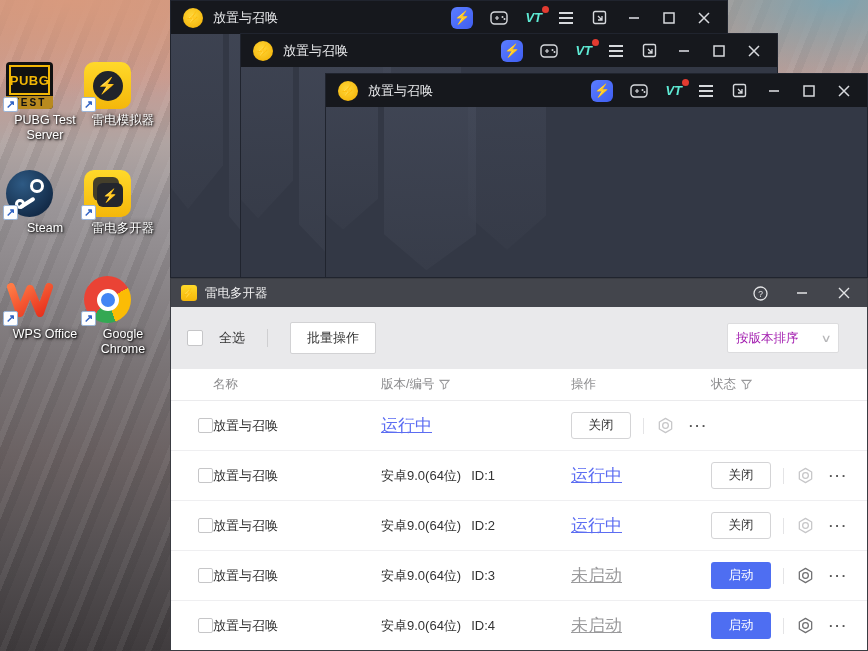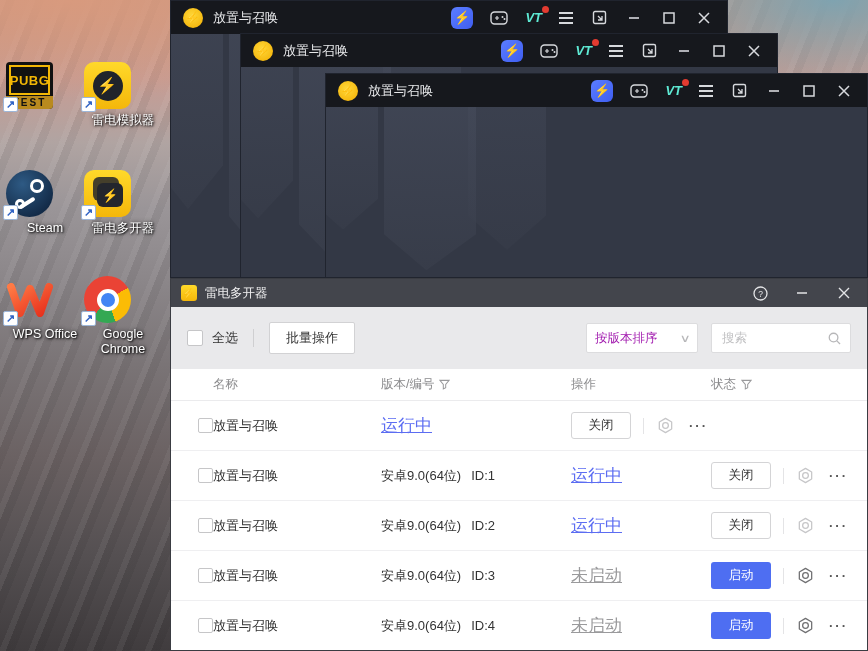--- a/index.html
+++ b/index.html
@@ -80,21 +80,21 @@
   
   .mo{position:absolute;left:170px;top:278px;width:698px;height:373px;background:#fff;display:flex;flex-direction:column;
     border:1px solid #3a3c42;}
   .mo-bar{height:28px;background:#43454c;display:flex;align-items:center;justify-content:space-between;padding:0 14px 0 10px;}
   .mo-left{display:flex;align-items:center;gap:8px;}
   .mo-logo{width:16px;height:16px;border-radius:3px;background:linear-gradient(180deg,#ffd92a,#f4b70a);
     color:#1c1c1c;font-size:10px;display:flex;align-items:center;justify-content:center;}
   .mo-title{color:#f0f0f1;font-size:12.5px;}
   .mo-ctrls{display:flex;align-items:center;gap:24px;}
   .mo-ctrls .ic{color:#e3e4e6;}
-  .toolbar{height:62px;background:#e9e9eb;display:flex;align-items:center;padding:0 16px;gap:1px;}
+  .toolbar{height:62px;background:#e9e9eb;display:flex;align-items:center;padding:0 16px;gap:8px;}
   .cb{width:16px;height:16px;background:#fff;border:1px solid #c6c6c8;border-radius:2px;cursor:pointer;flex:0 0 auto;}
   .tb-lbl{font-size:13px;color:#333;margin-left:8px;}
   .tb-sep{width:1px;height:18px;background:#cfcfd1;margin:0 14px;}
   .btn-plain{background:#fff;border:1px solid #d2d2d4;border-radius:2px;padding:6px 16px;font-size:13px;color:#333;cursor:pointer;}
   .tb-spacer{flex:1;}
   .sortbox{width:112px;height:30px;background:#fff;border:1px solid #dcdcde;border-radius:2px;display:flex;
     align-items:center;justify-content:space-between;padding:0 8px;cursor:pointer;margin-right:12px;}
   .sortbox .txt{font-size:12.5px;color:#a21caf;}
   .chev{color:#b7b7b9;font-size:11px;transform:scaleX(1.4);}
   .searchbox{width:140px;height:30px;background:#fff;border:1px solid #dcdcde;border-radius:2px;display:flex;
@@ -130,20 +130,21 @@
 
   <div class="dicons">
     <div class="dicon" style="left:2px;top:0;">
       <div class="art">
         <div class="art-pubg">
             <div class="pu">PUBG</div>
             <div class="te">TEST</div>
           </div>
         <div class="shortcut">↗</div>
       </div>
+      <div class="lbl">PUBG Test Server</div>
     </div>
     <div class="dicon" style="left:80px;top:0;">
       <div class="art">
         <div class="art-ld">
             <div class="ring">⚡</div>
           </div>
         <div class="shortcut">↗</div>
       </div>
       <div class="lbl">雷电模拟器</div>
     </div>
@@ -380,29 +381,20 @@
 
     <div class="toolbar">
       <div class="cb"></div>
       <span class="tb-lbl">全选</span>
       <div class="tb-sep"></div>
       <button class="btn-plain">批量操作</button>
       <div class="tb-spacer"></div>
       <div class="sortbox">
         <span class="txt">按版本排序</span>
         <span class="chev">∨</span>
-      </div>
-      <div class="searchbox">
-        <input placeholder="搜索" style="">
-        <span style="color:#b7b7b9;">
-          <svg width="15" height="15" viewBox="0 0 16 16">
-              <circle cx="7" cy="7" r="4.6" fill="none" stroke="currentColor" stroke-width="1.4"></circle>
-              <path d="M10.5 10.5l3.4 3.4" stroke="currentColor" stroke-width="1.4"></path>
-            </svg>
-        </span>
       </div>
     </div>
 
     <div class="grid thead">
       <div></div>
       <div class="th">
           <span>名称</span>
         </div>
       <div class="th">
           <span>版本/编号</span>

